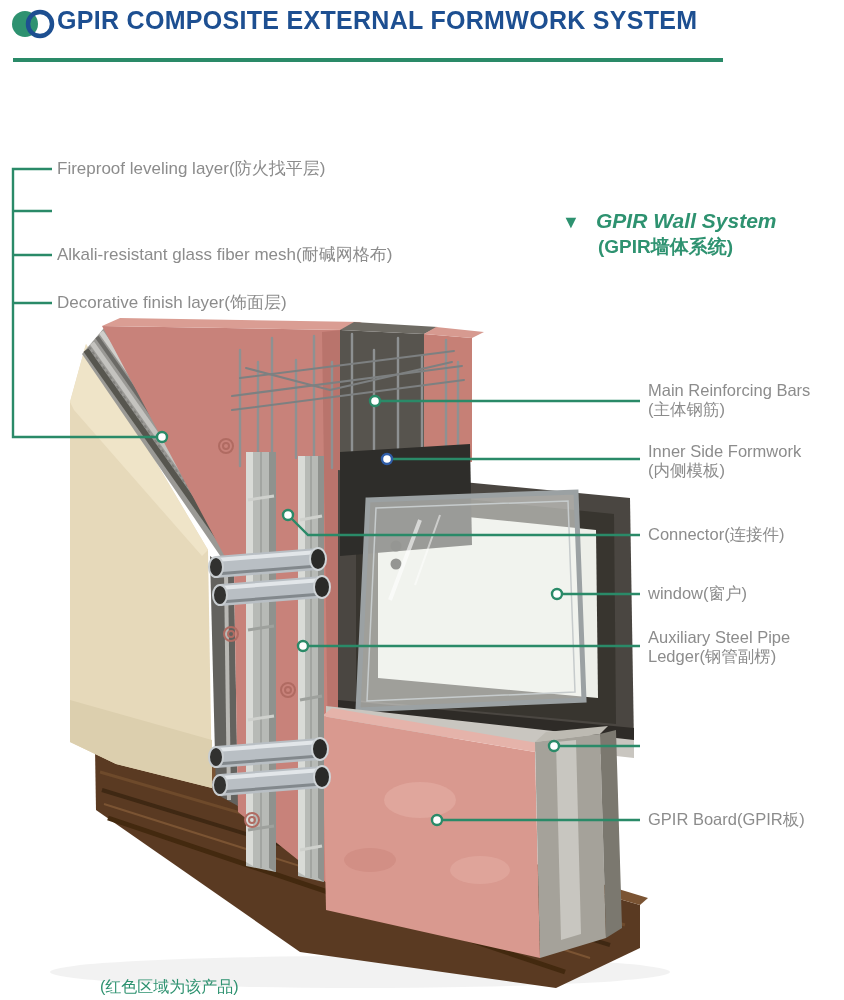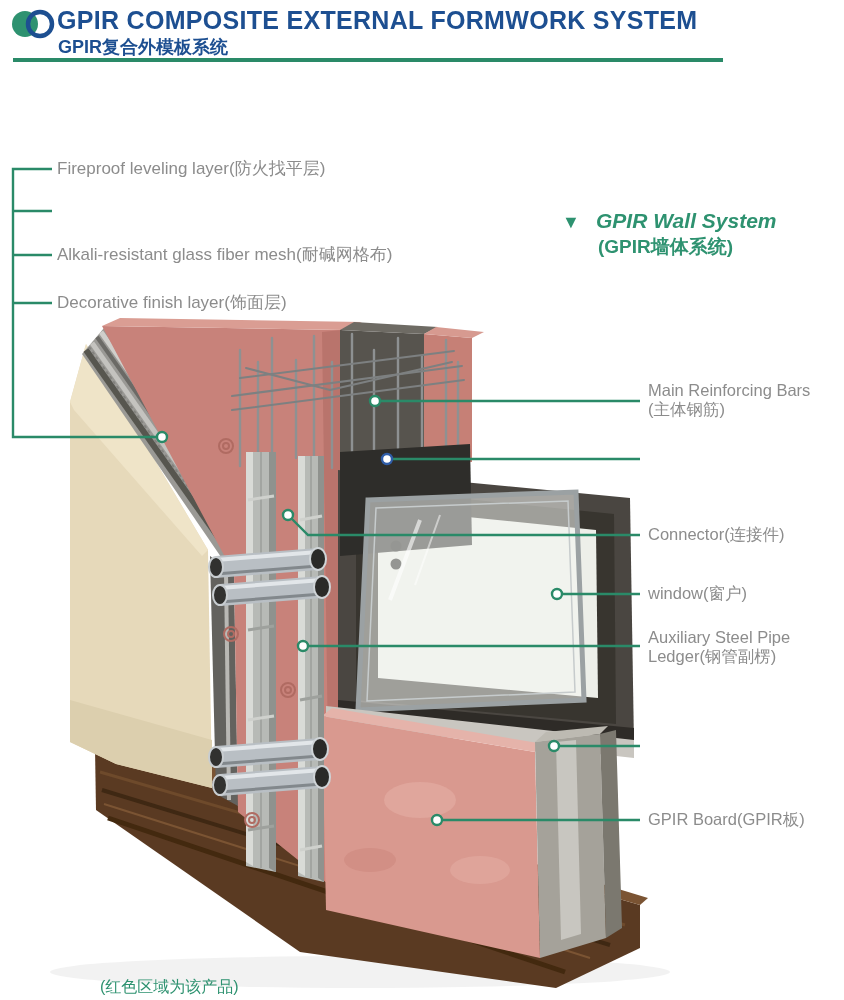--- a/index.html
+++ b/index.html
@@ -30,21 +30,20 @@
 <body>
 
 <div id="page" style="--green:#2a8a68;--hgreen:#2e9270;--blue:#1d4f91;--gray:#8c8c8c;">
 
   <svg class="abs" style="left:8px;top:4px" width="56" height="42" viewBox="0 0 56 42">
     <circle cx="17" cy="20" r="13" fill="#2e9270"></circle>
     <circle cx="32" cy="20" r="12" fill="none" stroke="#1d4f91" stroke-width="4.5"></circle>
   </svg>
 
   <div class="abs" id="title">GPIR COMPOSITE EXTERNAL FORMWORK SYSTEM</div>
-  <div class="abs" id="subtitle">GPIR复合外模板系统</div>
   <div class="abs" id="rule"></div>
 
   <svg class="abs" style="left:0;top:0" width="844" height="1000" viewBox="0 0 844 1000">
 
     <ellipse cx="360" cy="972" rx="310" ry="16" fill="#000" opacity="0.05"></ellipse>
 
     <g>
       <polygon points="95,748 640,905 640,948 556,988 300,952 96,810" fill="#5a3a22"></polygon>
       <polygon points="95,748 128,740 648,898 640,905" fill="#7b5433"></polygon>
       <line x1="100" y1="772" x2="625" y2="925" stroke="#6e4a2b" stroke-width="3"></line>
@@ -230,20 +229,24 @@
   <div class="abs llabel" style="top:292px">Decorative finish layer(饰面层)</div>
 
   <div class="abs" id="sec-tri">▼</div>
   <div class="abs" id="sec-title">GPIR Wall System</div>
   <div class="abs" id="sec-sub">(GPIR墙体系统)</div>
 
   <div class="abs rlabel" style="top:381px">
     <span>Main Reinforcing Bars</span>
     <span>(主体钢筋)</span>
   </div>
+  <div class="abs rlabel" style="top:442px">
+    <span>Inner Side Formwork</span>
+    <span>(内侧模板)</span>
+  </div>
   <div class="abs rlabel" style="top:525px">
     <span>Connector(连接件)</span>
   </div>
   <div class="abs rlabel" style="top:628px">
     <span>Auxiliary Steel Pipe</span>
     <span>Ledger(钢管副楞)</span>
   </div>
   <div class="abs rlabel" style="top:584px">
     <span>window(窗户)</span>
   </div>

